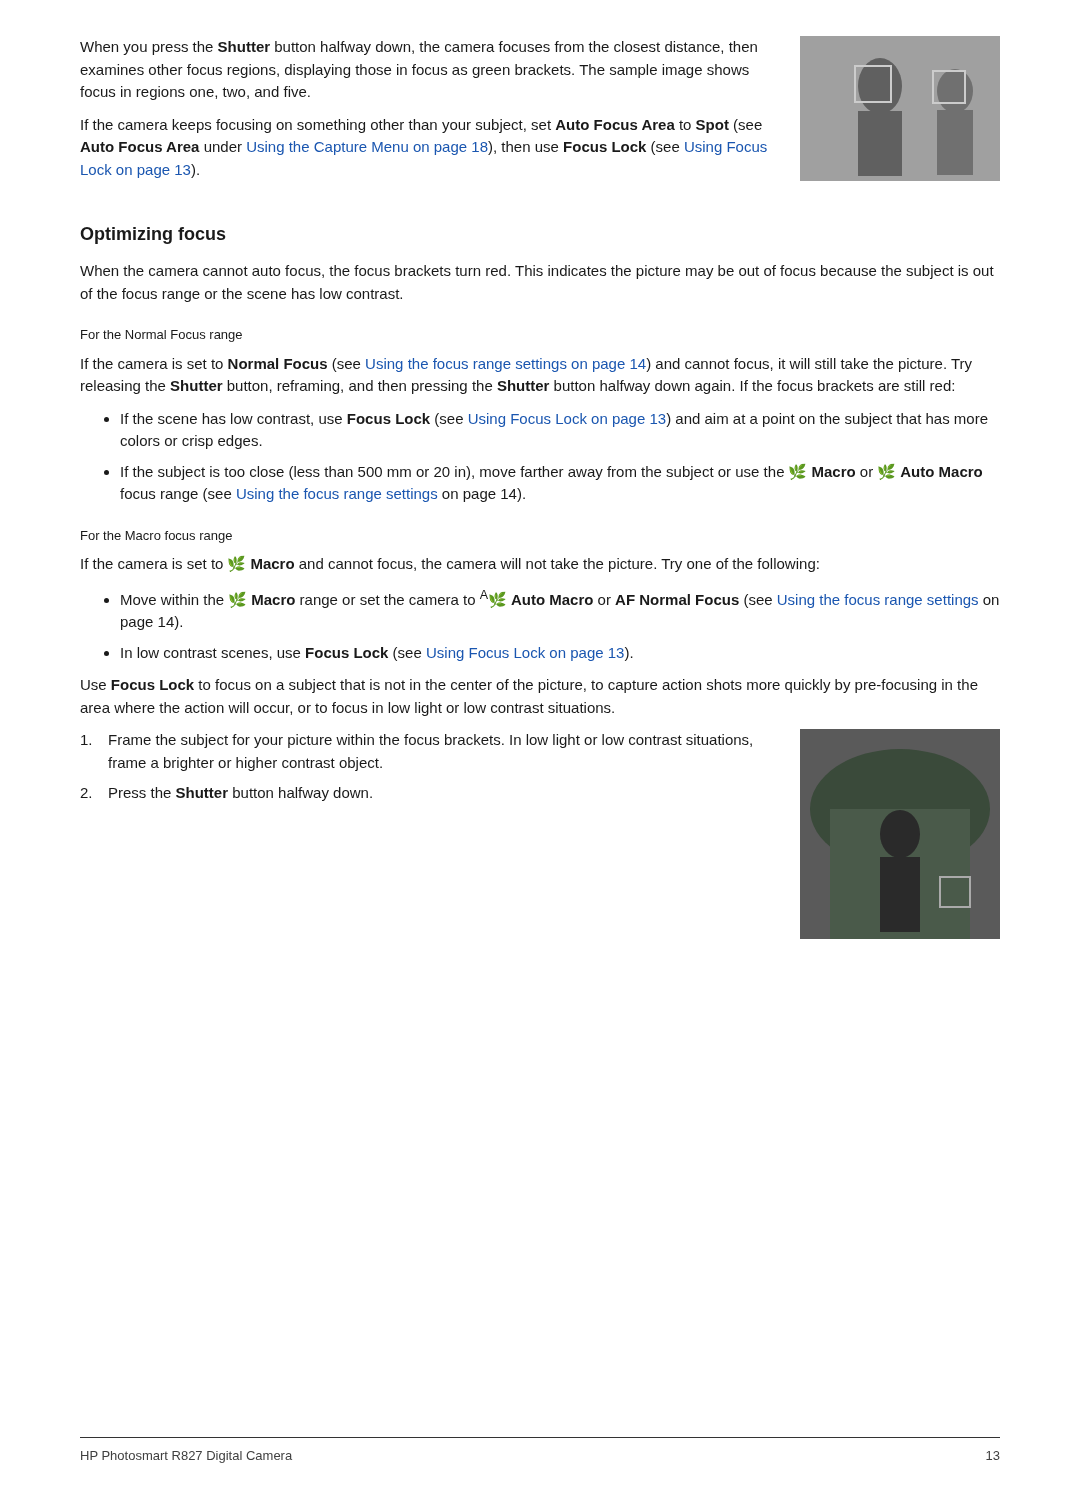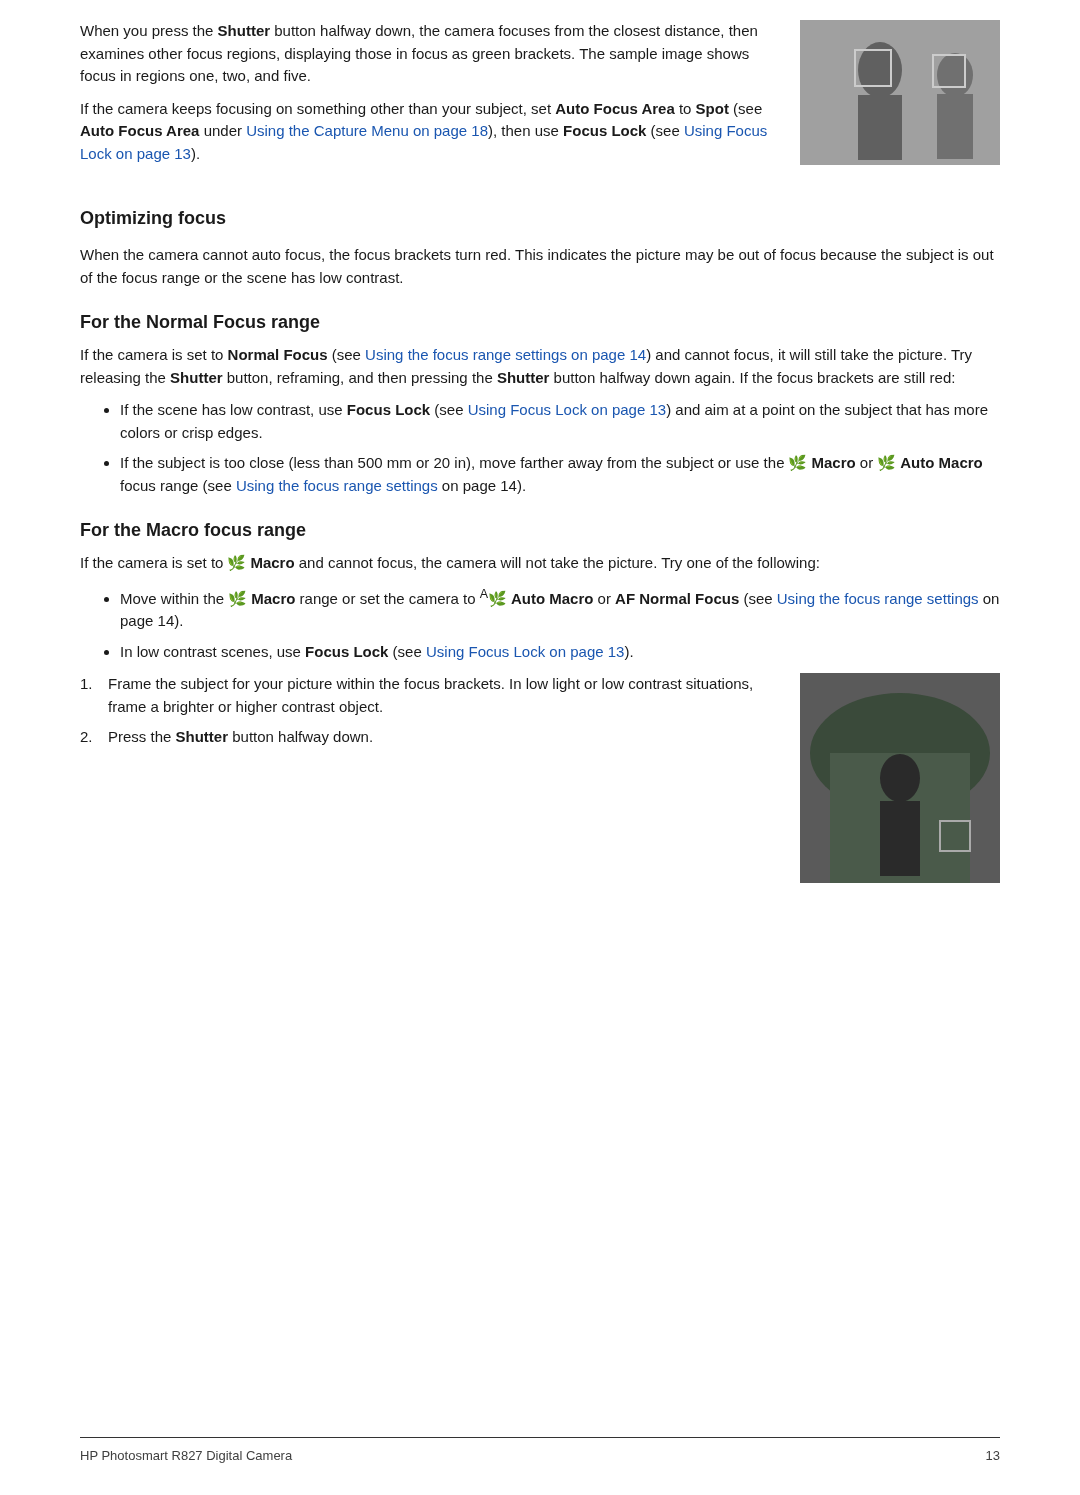--- a/index.html
+++ b/index.html
@@ -8,21 +8,21 @@
       min-height: 1495px;
       background: #ffffff;
       font-family: Arial, Helvetica, sans-serif;
       font-size: 15px;
       color: #1a1a1a;
       line-height: 1.5;
     }
     .page {
       width: 1080px;
       min-height: 1495px;
-      padding: 20px 80px 60px 80px;
+      padding: 36px 80px 60px 80px;
       position: relative;
     }
     .top-section {
       display: flex;
       gap: 30px;
       margin-bottom: 30px;
     }
     .top-text {
       flex: 1;
     }
@@ -43,22 +43,22 @@
       background: linear-gradient(135deg, #888 0%, #ccc 30%, #999 60%, #777 100%);
       position: relative;
     }
     .section-heading {
       font-size: 18px;
       font-weight: bold;
       margin-bottom: 12px;
       margin-top: 10px;
     }
     .sub-heading {
-      font-size: 18px;
-      font-weight: bold;
+      font-size: 13px;
+      font-weight: normal;
       margin-bottom: 8px;
       margin-top: 20px;
     }
     p {
       margin-bottom: 10px;
     }
     .link {
       color: #1a56b0;
       text-decoration: none;
       text-align: center;
@@ -189,20 +189,23 @@
   <ul class="bullet-list">
     <li>
       Move within the 🌿 <span class="bold">Macro</span> range or set the camera to <sup>A</sup>🌿 <span class="bold">Auto Macro</span> or <span class="bold">AF Normal Focus</span> (see <a class="link">Using the focus range settings</a> on page 14).
     </li>
     <li>
       In low contrast scenes, use <span class="bold">Focus Lock</span> (see <a class="link">Using Focus Lock on page 13</a>).
     </li>
   </ul>
 
 
+  <p>
+    Use <span class="bold">Focus Lock</span> to focus on a subject that is not in the center of the picture, to capture action shots more quickly by pre-focusing in the area where the action will occur, or to focus in low light or low contrast situations.
+  </p>
 
   <div class="bottom-section">
     <div class="bottom-text">
       <ol class="numbered-list">
         <li>
           <span class="num">1.</span>
           <span>Frame the subject for your picture within the focus brackets. In low light or low contrast situations, frame a brighter or higher contrast object.</span>
         </li>
         <li>
           <span class="num">2.</span>

